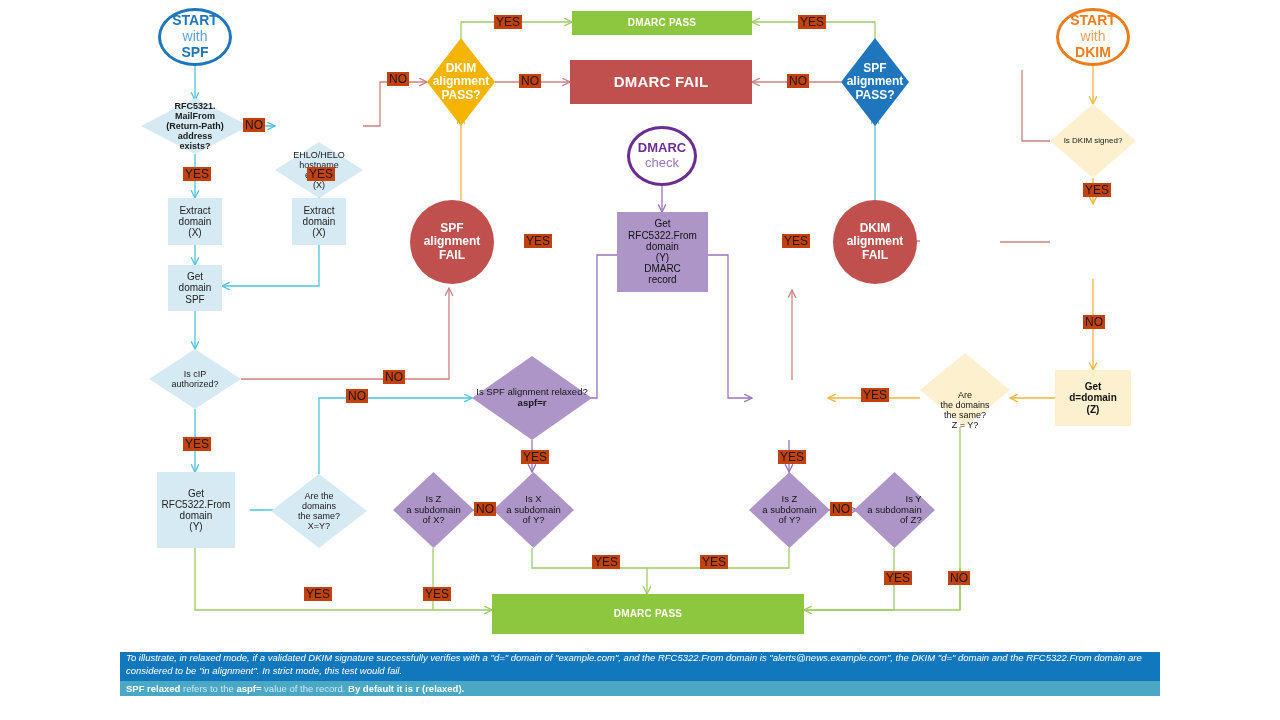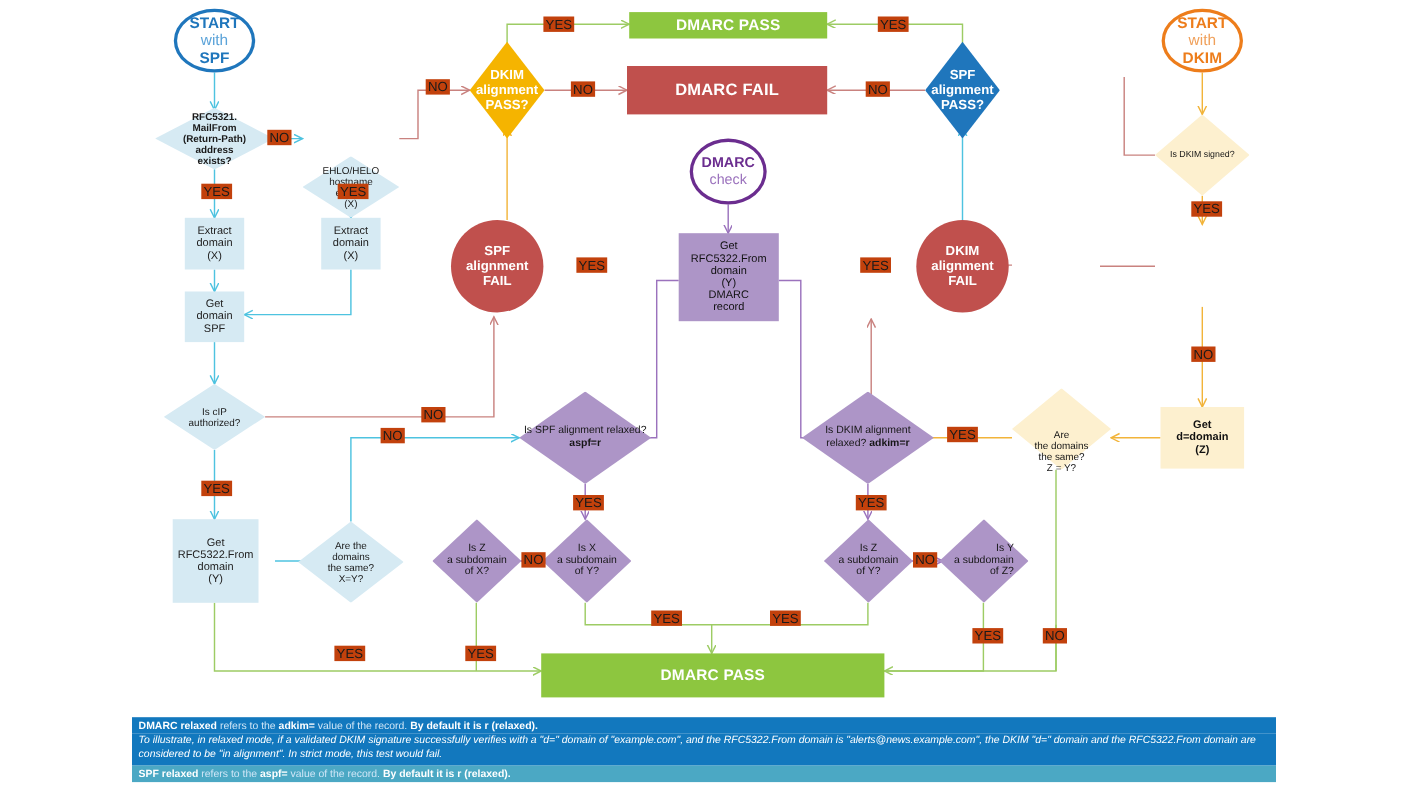--- a/index.html
+++ b/index.html
@@ -22,21 +22,21 @@
   .dmarc-check{border:3px solid #6B2D8F;color:#6B2D8F;font-weight:bold;font-size:13px;}
   .dmarc-check .thin{font-weight:normal;color:#9B72BD;}
   .failcirc{background:#C0504D;color:#fff;font-weight:bold;font-size:12px;border:none;}
 
   
   .box-blue{background:#D6EAF3;color:#222;font-size:10px;}
   .box-purple{background:#AD95C7;color:#111;font-size:10px;}
   .box-cream{background:#FDF0CF;color:#111;font-size:10px;}
 
   
-  .banner{color:#fff;font-weight:bold;font-size:14px;letter-spacing:.2px;}
+  .banner{color:#fff;font-weight:bold;font-size:10px;letter-spacing:.2px;}
   .pass{background:#8DC63F;}
   .fail{background:#C0504D;font-size:15px;}
 
   
   .dia{position:absolute;}
   .dia .shape{position:absolute;left:0;top:0;width:100%;height:100%;
       -webkit-clip-path:polygon(50% 0,100% 50%,50% 100%,0 50%);
               clip-path:polygon(50% 0,100% 50%,50% 100%,0 50%);}
   .dia .lbl{position:absolute;left:0;top:0;width:100%;height:100%;
       display:flex;align-items:center;justify-content:center;text-align:center;
@@ -323,31 +323,20 @@
     <div class="lbl">
         <div>
       <span>Is</span>
       <span>SPF alignment</span>
       <span>relaxed?</span>
       <span class="b">aspf=r</span>
     </div>
       </div>
   </div>
 
-  <div class="dia d-purple" style="left:729px;top:356px;width:120px;height:84px;">
-    <div class="shape"></div>
-    <div class="lbl">
-        <div>
-      <span>Is</span>
-      <span>DKIM alignment</span>
-      <span>relaxed?</span>
-      <span class="b">adkim=r</span>
-    </div>
-      </div>
-  </div>
 
   <div class="dia d-purple" style="left:393px;top:472px;width:81px;height:76px;">
     <div class="shape"></div>
     <div class="lbl">
         <span style="white-space:pre-line;">Is Z
 a subdomain
 of X?</span>
       </div>
   </div>
 
@@ -435,23 +424,20 @@
   <div class="elbl" style="left:700px;top:555px;">YES</div>
   <div class="elbl" style="left:884px;top:571px;">YES</div>
   <div class="elbl" style="left:948px;top:571px;">NO</div>
   <div class="elbl" style="left:861px;top:388px;">YES</div>
   <div class="elbl" style="left:1083px;top:183px;">YES</div>
   <div class="elbl" style="left:1083px;top:315px;">NO</div>
   <div class="elbl" style="left:524px;top:234px;">YES</div>
   <div class="elbl" style="left:782px;top:234px;">YES</div>
 
   <div id="footer">
-    <div class="f-row f1">
-      <span class="b">DMARC relaxed</span><span class="dim"> refers to the </span><span class="b">adkim=</span><span class="dim"> value of the record. </span><span class="b">By default it is r (relaxed).</span>
-    </div>
     <div class="f-row f2">
       <span>To illustrate, in relaxed mode, if a validated DKIM signature successfully verifies with a "d=" domain of "example.com", and the RFC5322.From domain is "alerts@news.example.com", the DKIM "d=" domain and the RFC5322.From domain are considered to be "in alignment".  In strict mode, this test would fail.</span>
     </div>
     <div class="f-row f3">
       <span class="b">SPF relaxed</span><span class="dim"> refers to the </span><span class="b">aspf=</span><span class="dim"> value of the record. </span><span class="b">By default it is r (relaxed).</span>
     </div>
   </div>
 
 </div>
 

